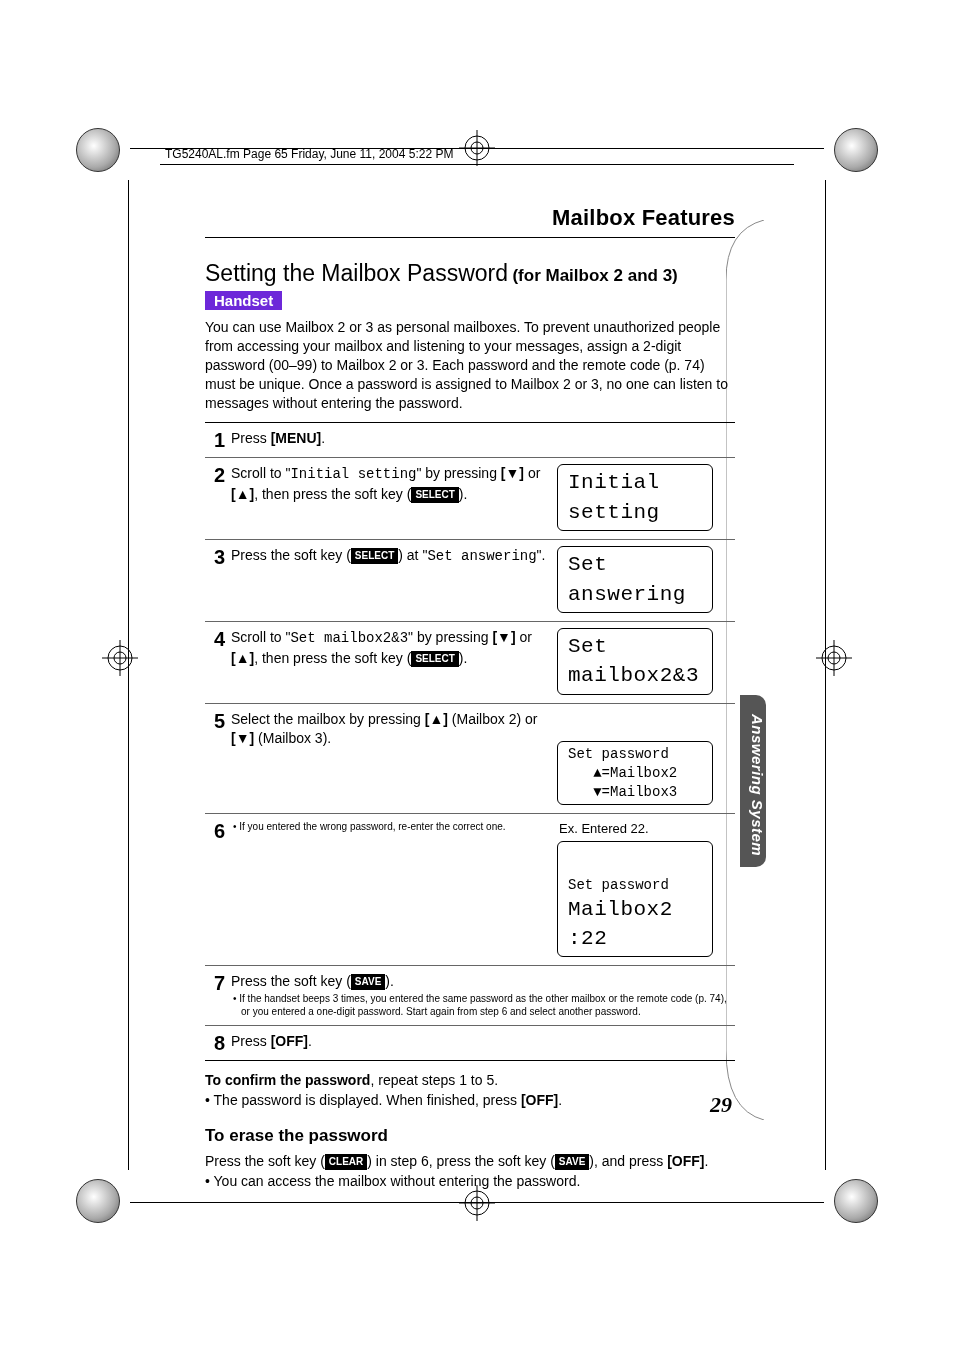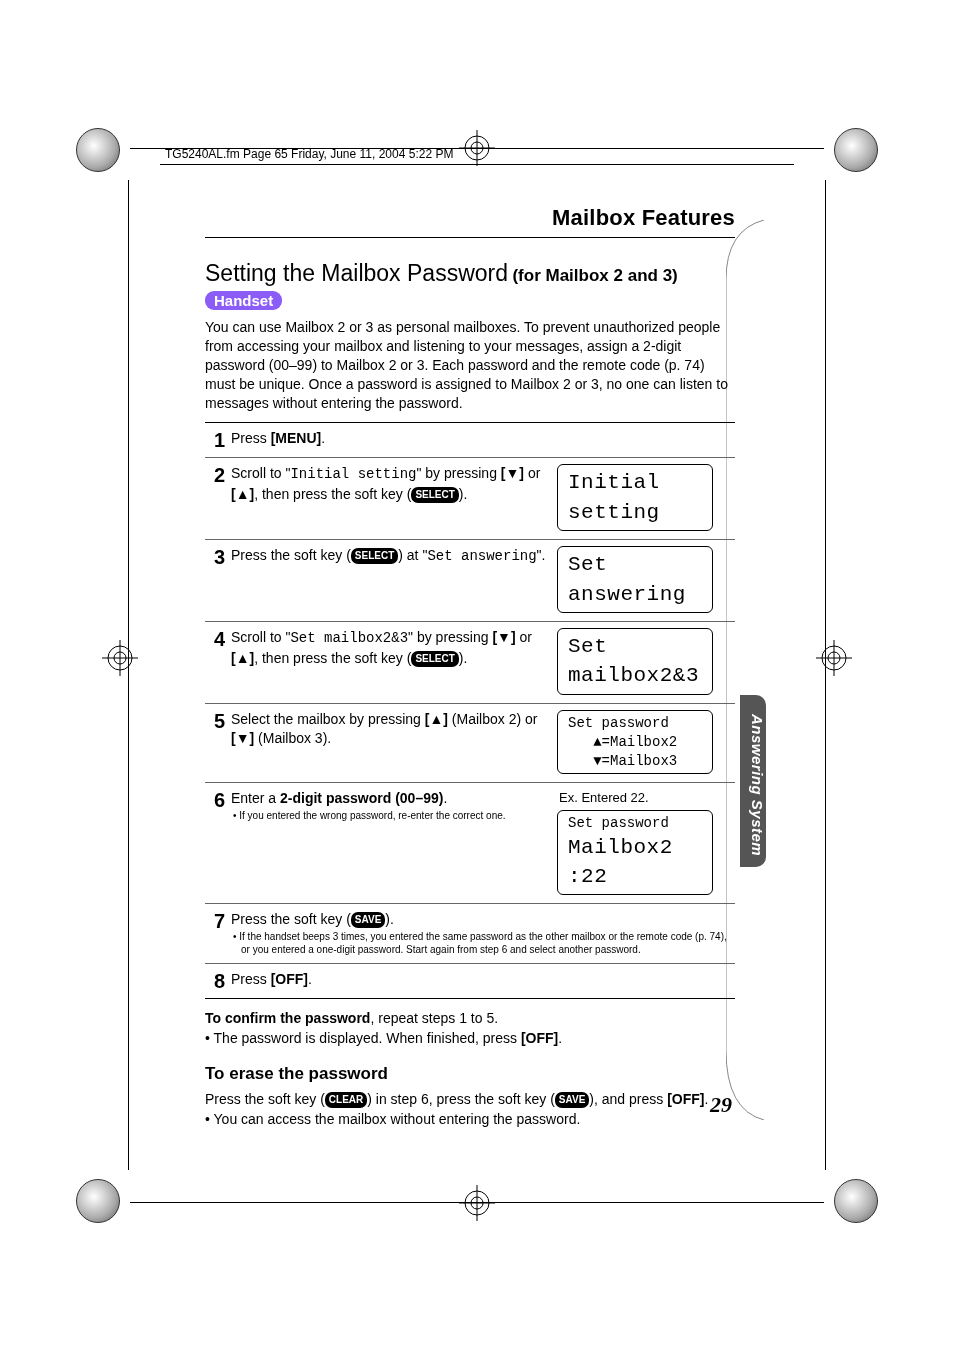--- a/index.html
+++ b/index.html
@@ -59,26 +59,26 @@
     font-size: 23px;
     font-weight: normal;
   }
   .title-sub {
     font-size: 17px;
     font-weight: bold;
     margin-top: 41px;
   }
   .handset-badge {
     display: inline-block;
-    background: #8b5cf6;
+    background: #6d28d9;
     color: #fff;
     font-weight: bold;
     font-size: 15px;
     padding: 1px 9px;
-    border-radius: 9px;
+    border-radius: 0;
     margin-bottom: 8px;
   }
   .intro {
     font-size: 14px;
     line-height: 1.35;
     margin-bottom: 10px;
   }
   .steps {
     border-top: 1px solid #000;
   }
@@ -113,35 +113,36 @@
     font-family: "Courier New", monospace;
     margin-bottom: 2px;
   }
   .lcd-large {
     font-size: 21px;
     letter-spacing: 0.5px;
   }
   .lcd-small {
     font-size: 14px;
     line-height: 1.35;
+    margin-top: 31px;
   }
   .lcd-caption {
     font-size: 13px;
     margin-bottom: 2px;
     padding-left: 2px;
   }
   .mono { font-family: "Courier New", monospace; }
   .key-label {
     display: inline-block;
     background: #000;
     color: #fff;
     font-size: 10px;
     font-weight: bold;
     padding: 1px 4px;
-    border-radius: 7px;
+    border-radius: 0;
     vertical-align: 1px;
   }
   .sub-bullet {
     padding-left: 10px;
     text-indent: -8px;
     font-size: 10px;
     line-height: 1.35;
   }
   .post-steps {
     margin-top: 10px;
@@ -321,23 +322,20 @@
             <div style="white-space:pre;">   ▼=Mailbox3</div>
           </div>
         </div>
       </div>
     </div>
 
     <div class="step">
       <div class="step-num">6</div>
       <div class="step-body two-col">
         <div class="step-text">
-          <div>
-            <span>Enter a </span><b>2-digit password (00–99)</b><span>.</span>
-          </div>
           <div class="sub-bullet">• If you entered the wrong password, re-enter the correct one.</div>
         </div>
         <div class="step-screen-col">
           <div class="lcd-caption">Ex. Entered 22.</div>
           <div class="lcd-box">
             <div class="lcd-small">Set password</div>
             <div class="lcd-large">Mailbox2 :22</div>
           </div>
         </div>
       </div>

